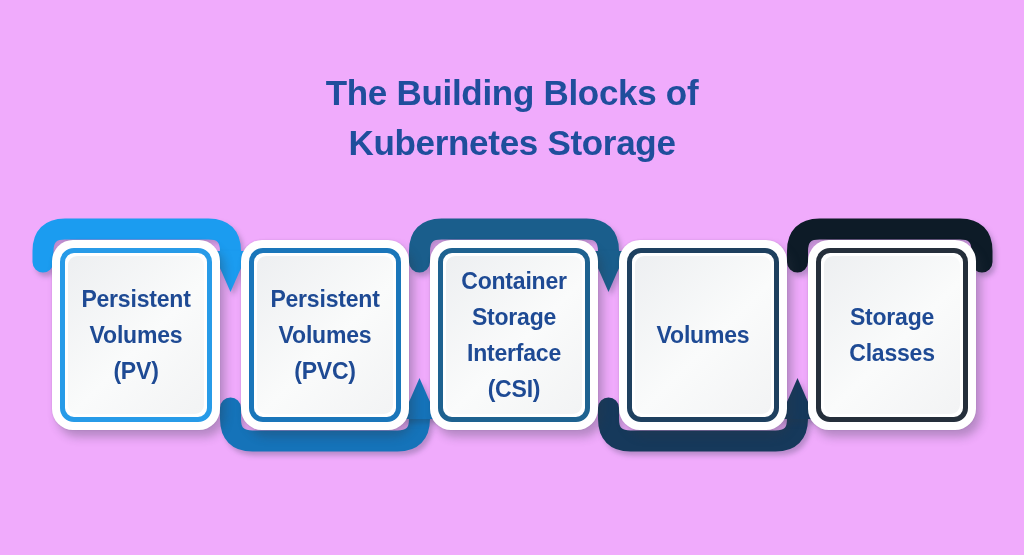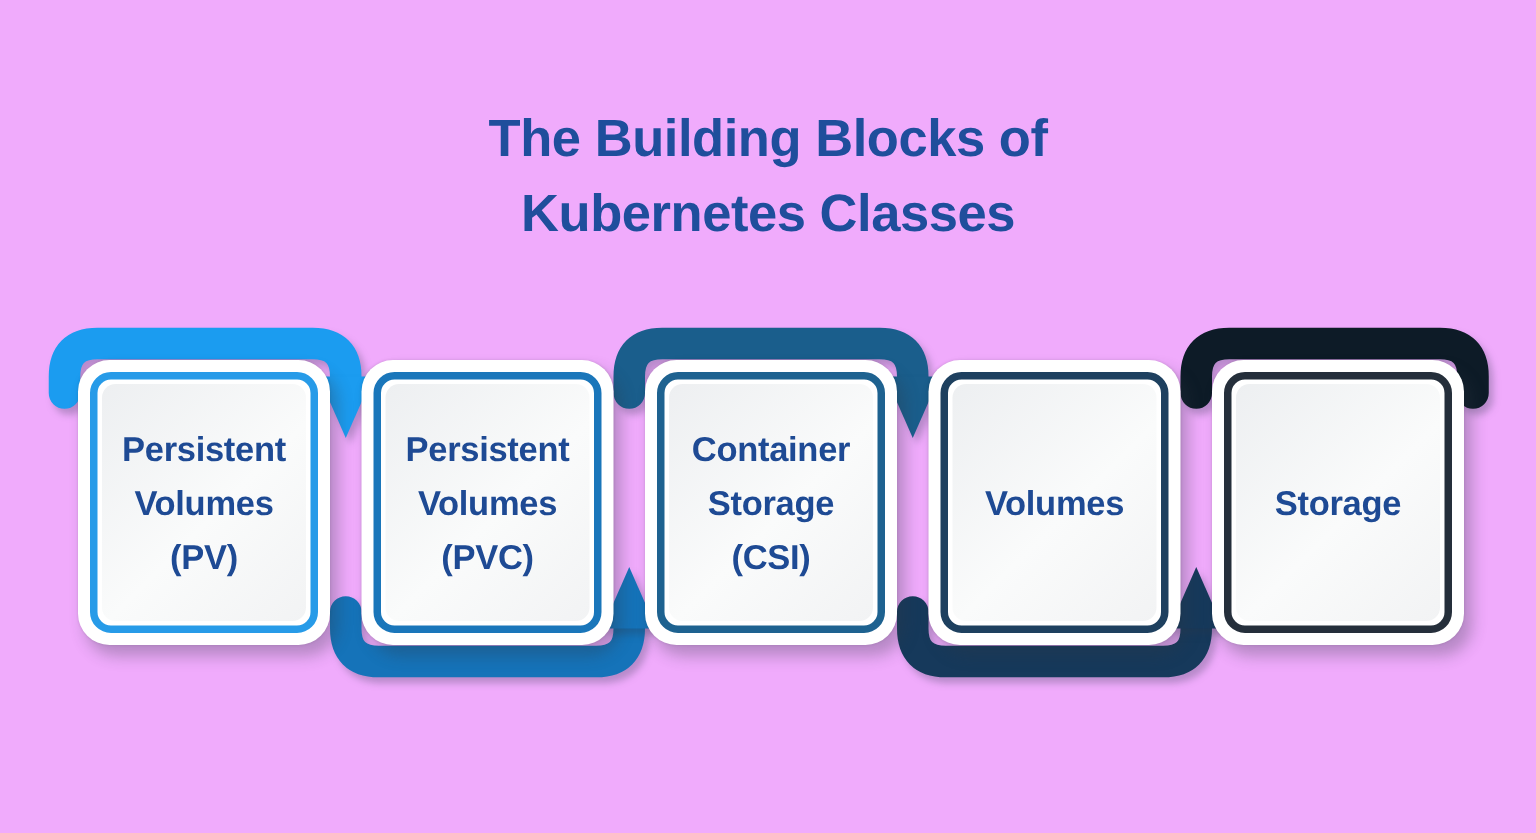--- a/index.html
+++ b/index.html
@@ -73,21 +73,21 @@
     letter-spacing: -0.2px;
   }
 </style>
 </head>
 <body>
 
 <div class="stage">
 
   <div class="title" style="color: rgb(31, 78, 156);">
     <div>The Building Blocks of</div>
-    <div>Kubernetes Classes</div>
+    <div>Kubernetes Storage</div>
   </div>
 
   <svg class="brackets-svg" viewBox="0 0 1024 555" xmlns="http://www.w3.org/2000/svg">
 
     <path class="arc" d="M 43 262 L 43 251 Q 43 229 65 229 L 208.5 229 Q 230.5 229 230.5 251 L 230.5 252" fill="none" stroke-width="21" stroke-linecap="round" stroke="#1B9CF0"></path>
     <path class="head" d="M 212.5 251 L 248.5 251 L 230.5 292 Z" fill="#1B9CF0"></path>
 
     <path class="arc" d="M 230.5 408 L 230.5 419 Q 230.5 441 252.5 441 L 397.5 441 Q 419.5 441 419.5 419 L 419.5 418" fill="none" stroke-width="21" stroke-linecap="round" stroke="#1573B9"></path>
     <path class="head" d="M 401.5 419 L 437.5 419 L 419.5 378 Z" fill="#1573B9"></path>
 
@@ -118,34 +118,36 @@
         <div>(PVC)</div>
       </div>
     </div>
   </div>
 
   <div class="frame" style="left:430px">
     <div class="inner" style="border-color: rgb(30, 98, 144);">
       <div class="content" style="color: rgb(30, 74, 148);">
         <div>Container</div>
         <div>Storage</div>
+        <div>Interface</div>
         <div>(CSI)</div>
       </div>
     </div>
   </div>
 
   <div class="frame" style="left:619px">
     <div class="inner" style="border-color: rgb(30, 64, 95);">
       <div class="content" style="color: rgb(30, 74, 148);">
         <div>Volumes</div>
       </div>
     </div>
   </div>
 
   <div class="frame" style="left:808px">
     <div class="inner" style="border-color: rgb(37, 47, 59);">
       <div class="content" style="color: rgb(30, 74, 148);">
         <div>Storage</div>
+        <div>Classes</div>
       </div>
     </div>
   </div>
 
 </div>
 
 </body></html>

